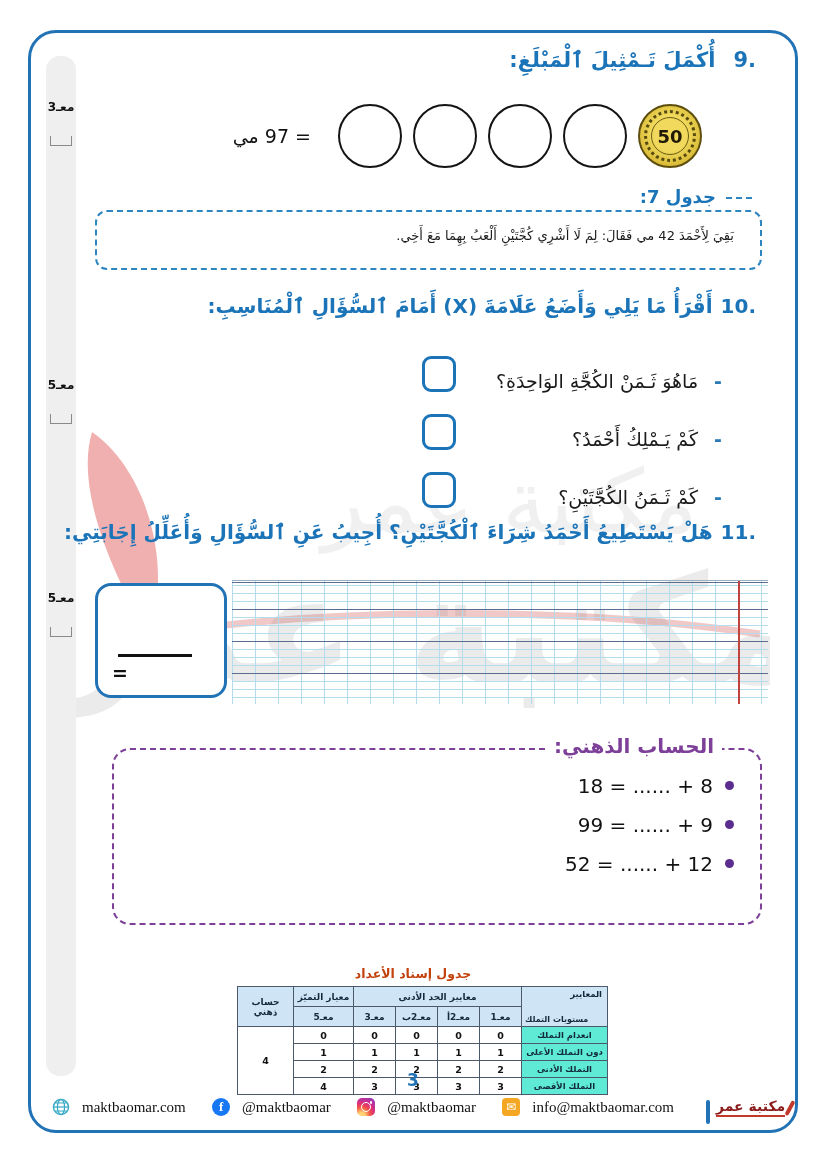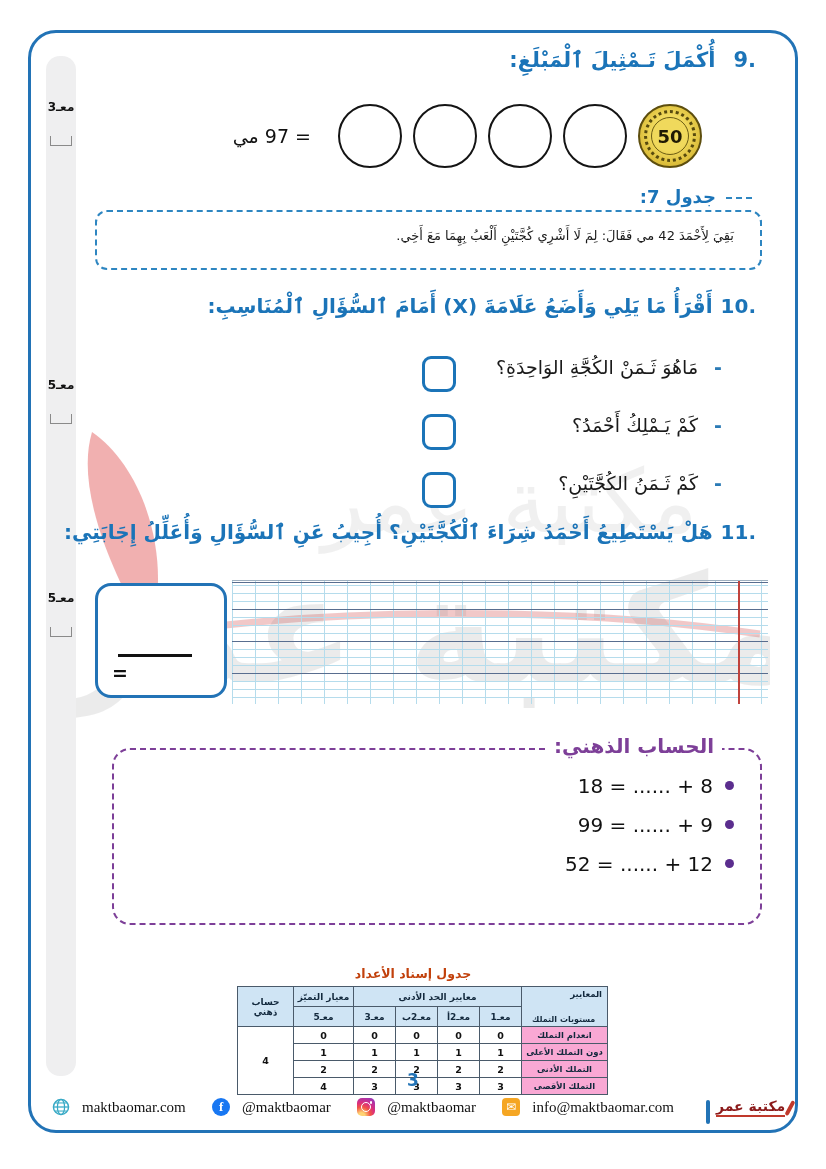--- a/index.html
+++ b/index.html
@@ -47,21 +47,21 @@
   .sanad-label { position:absolute; right:106px; top:186px; font-size:18px; font-weight:bold;
                  color:#1b74b8; z-index:3; background:#fff; padding:0 4px; }
   .sanad-dash { position:absolute; right:74px; top:197px; width:26px;
                 border-top:2.5px dashed #2e86c1; z-index:2; }
   .sanad-box { position:absolute; left:95px; top:210px; width:667px; height:60px;
                border:2.5px dashed #2e86c1; border-radius:12px; z-index:2; background:transparent; }
   .sanad-text { padding:16px 26px 0 10px; font-size:13px; color:#1a1a1a; }
 
   
   .option-row { position:absolute; right:104px; width:300px; display:flex;
-                justify-content:space-between; align-items:flex-start; z-index:2; }
+                justify-content:space-between; align-items:flex-end; z-index:2; }
   .option-text { font-size:19px; color:#1a1a1a; white-space:nowrap; }
   .option-dash { color:#2a7ab5; font-weight:bold; margin-left:10px; }
   .checkbox { width:34px; height:36px; border:3.5px solid #1b74b8; border-radius:9px;
               background:#fff; flex:0 0 auto; }
 
   
   .calc-box { position:absolute; left:95px; top:583px; width:132px; height:115px;
               border:3.5px solid #2273b6; border-radius:16px; background:#fff; z-index:2; direction:ltr; }
   .calc-line { position:absolute; left:20px; top:68px; width:74px; height:2.5px; background:#111; }
   .calc-eq { position:absolute; left:14px; top:76px; font-size:19px; font-weight:bold; color:#111; }
@@ -87,27 +87,27 @@
 
   
   .table-title { position:absolute; left:0; top:966px; width:826px; text-align:center;
                  font-size:12.5px; font-weight:bold; color:#c2410c; z-index:2; }
   .grading { position:absolute; left:237px; top:986px; border-collapse:collapse; z-index:2;
              font-size:9px; color:#13293d; }
   .grading th, .grading td { border:1px solid #4a5a6a; text-align:center; vertical-align:middle;
                              font-weight:bold; padding:1px 2px; }
   .grading th { background:#cfe4f4; height:20px; }
   .grading td { height:17px; font-size:9.5px; color:#111; background:#fff; }
-  .grading td.row-label { background:#f9a8d4; font-size:8.5px; color:#13293d; }
+  .grading td.row-label { background:#5eead4; font-size:8.5px; color:#13293d; }
   .diag-cell { position:relative; width:86px;
     background-image:linear-gradient(to bottom left, transparent calc(50% - 0.7px),
                      #4a5a6a calc(50% - 0.7px), #4a5a6a calc(50% + 0.7px),
                      transparent calc(50% + 0.7px)); }
   .diag-top { position:absolute; top:2px; right:5px; font-size:8.5px; }
-  .diag-bottom { position:absolute; bottom:2px; left:10px; font-size:8px; }
+  .diag-bottom { position:absolute; bottom:2px; left:3px; font-size:8px; }
 
   
   .page-number { position:absolute; left:0; top:1070px; width:826px; text-align:center;
                  font-size:17px; font-weight:bold; color:#2273b6; z-index:2; }
   .footer-row { position:absolute; left:52px; top:1098px; width:622px; display:flex;
                 justify-content:space-between; align-items:center; direction:ltr; z-index:2; }
   .footer-item { display:flex; align-items:center; gap:12px;
                  font-family:"Liberation Serif", serif; font-size:15px; color:#111; }
   .icon-globe { width:18px; height:18px; flex:0 0 auto; }
   .icon-fb { width:18px; height:18px; border-radius:50%; background:#1877f2; color:#fff;

